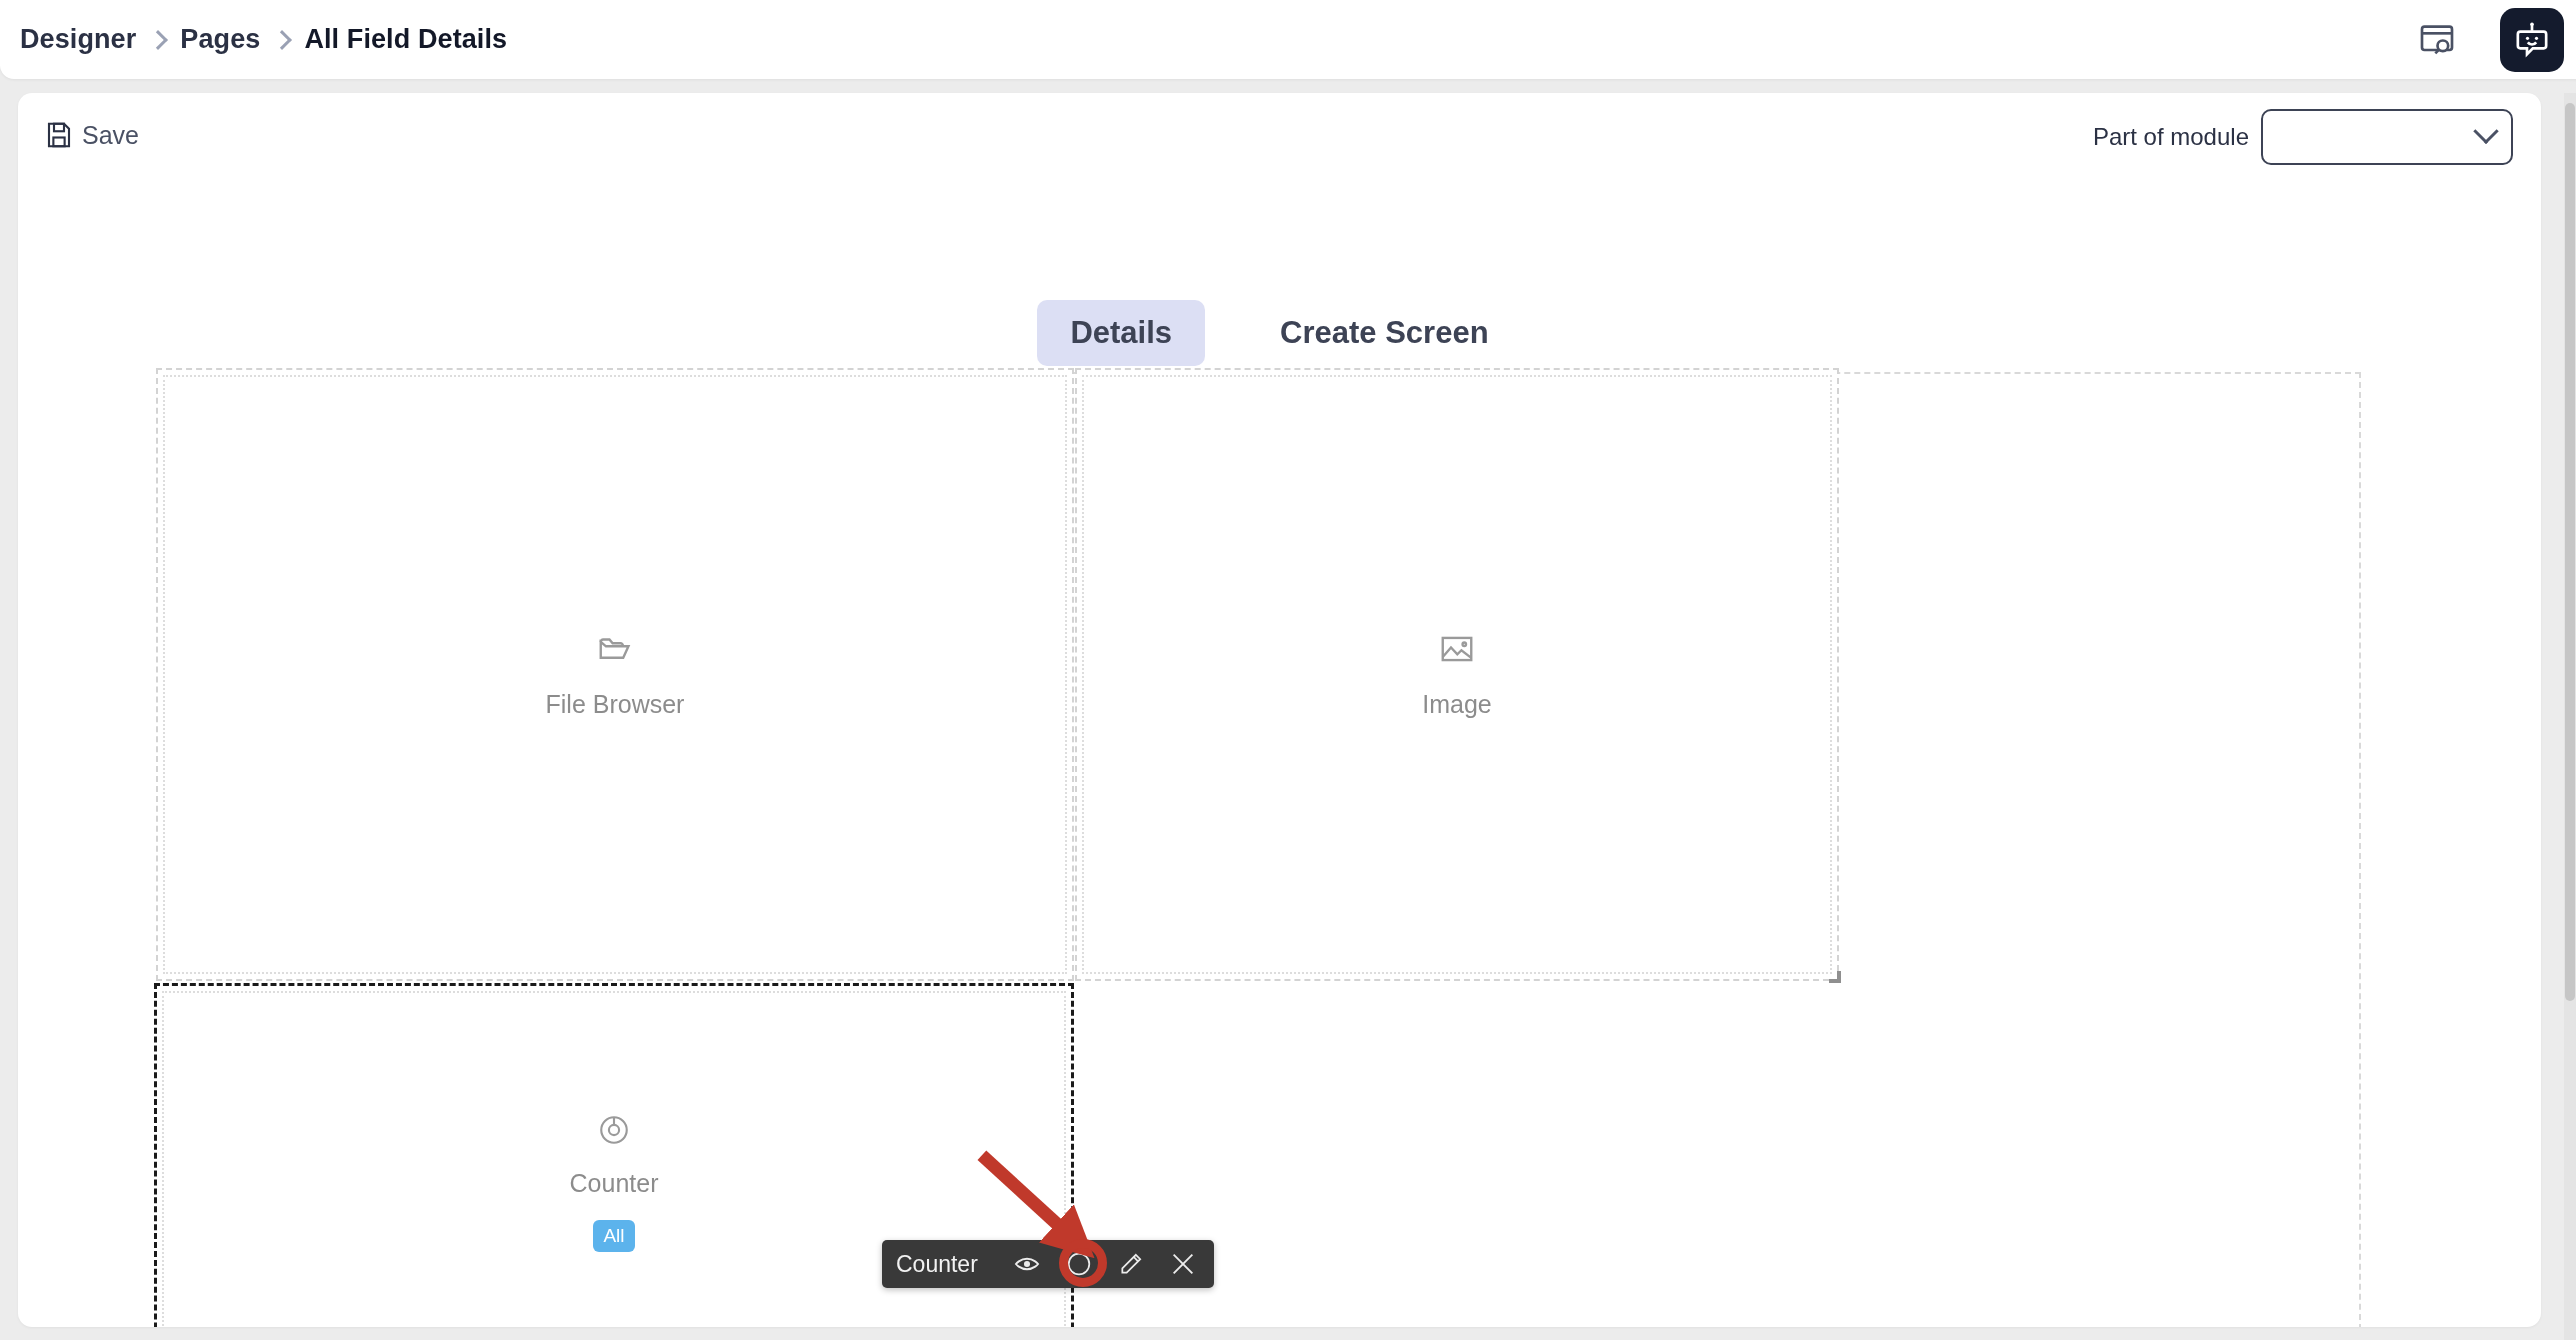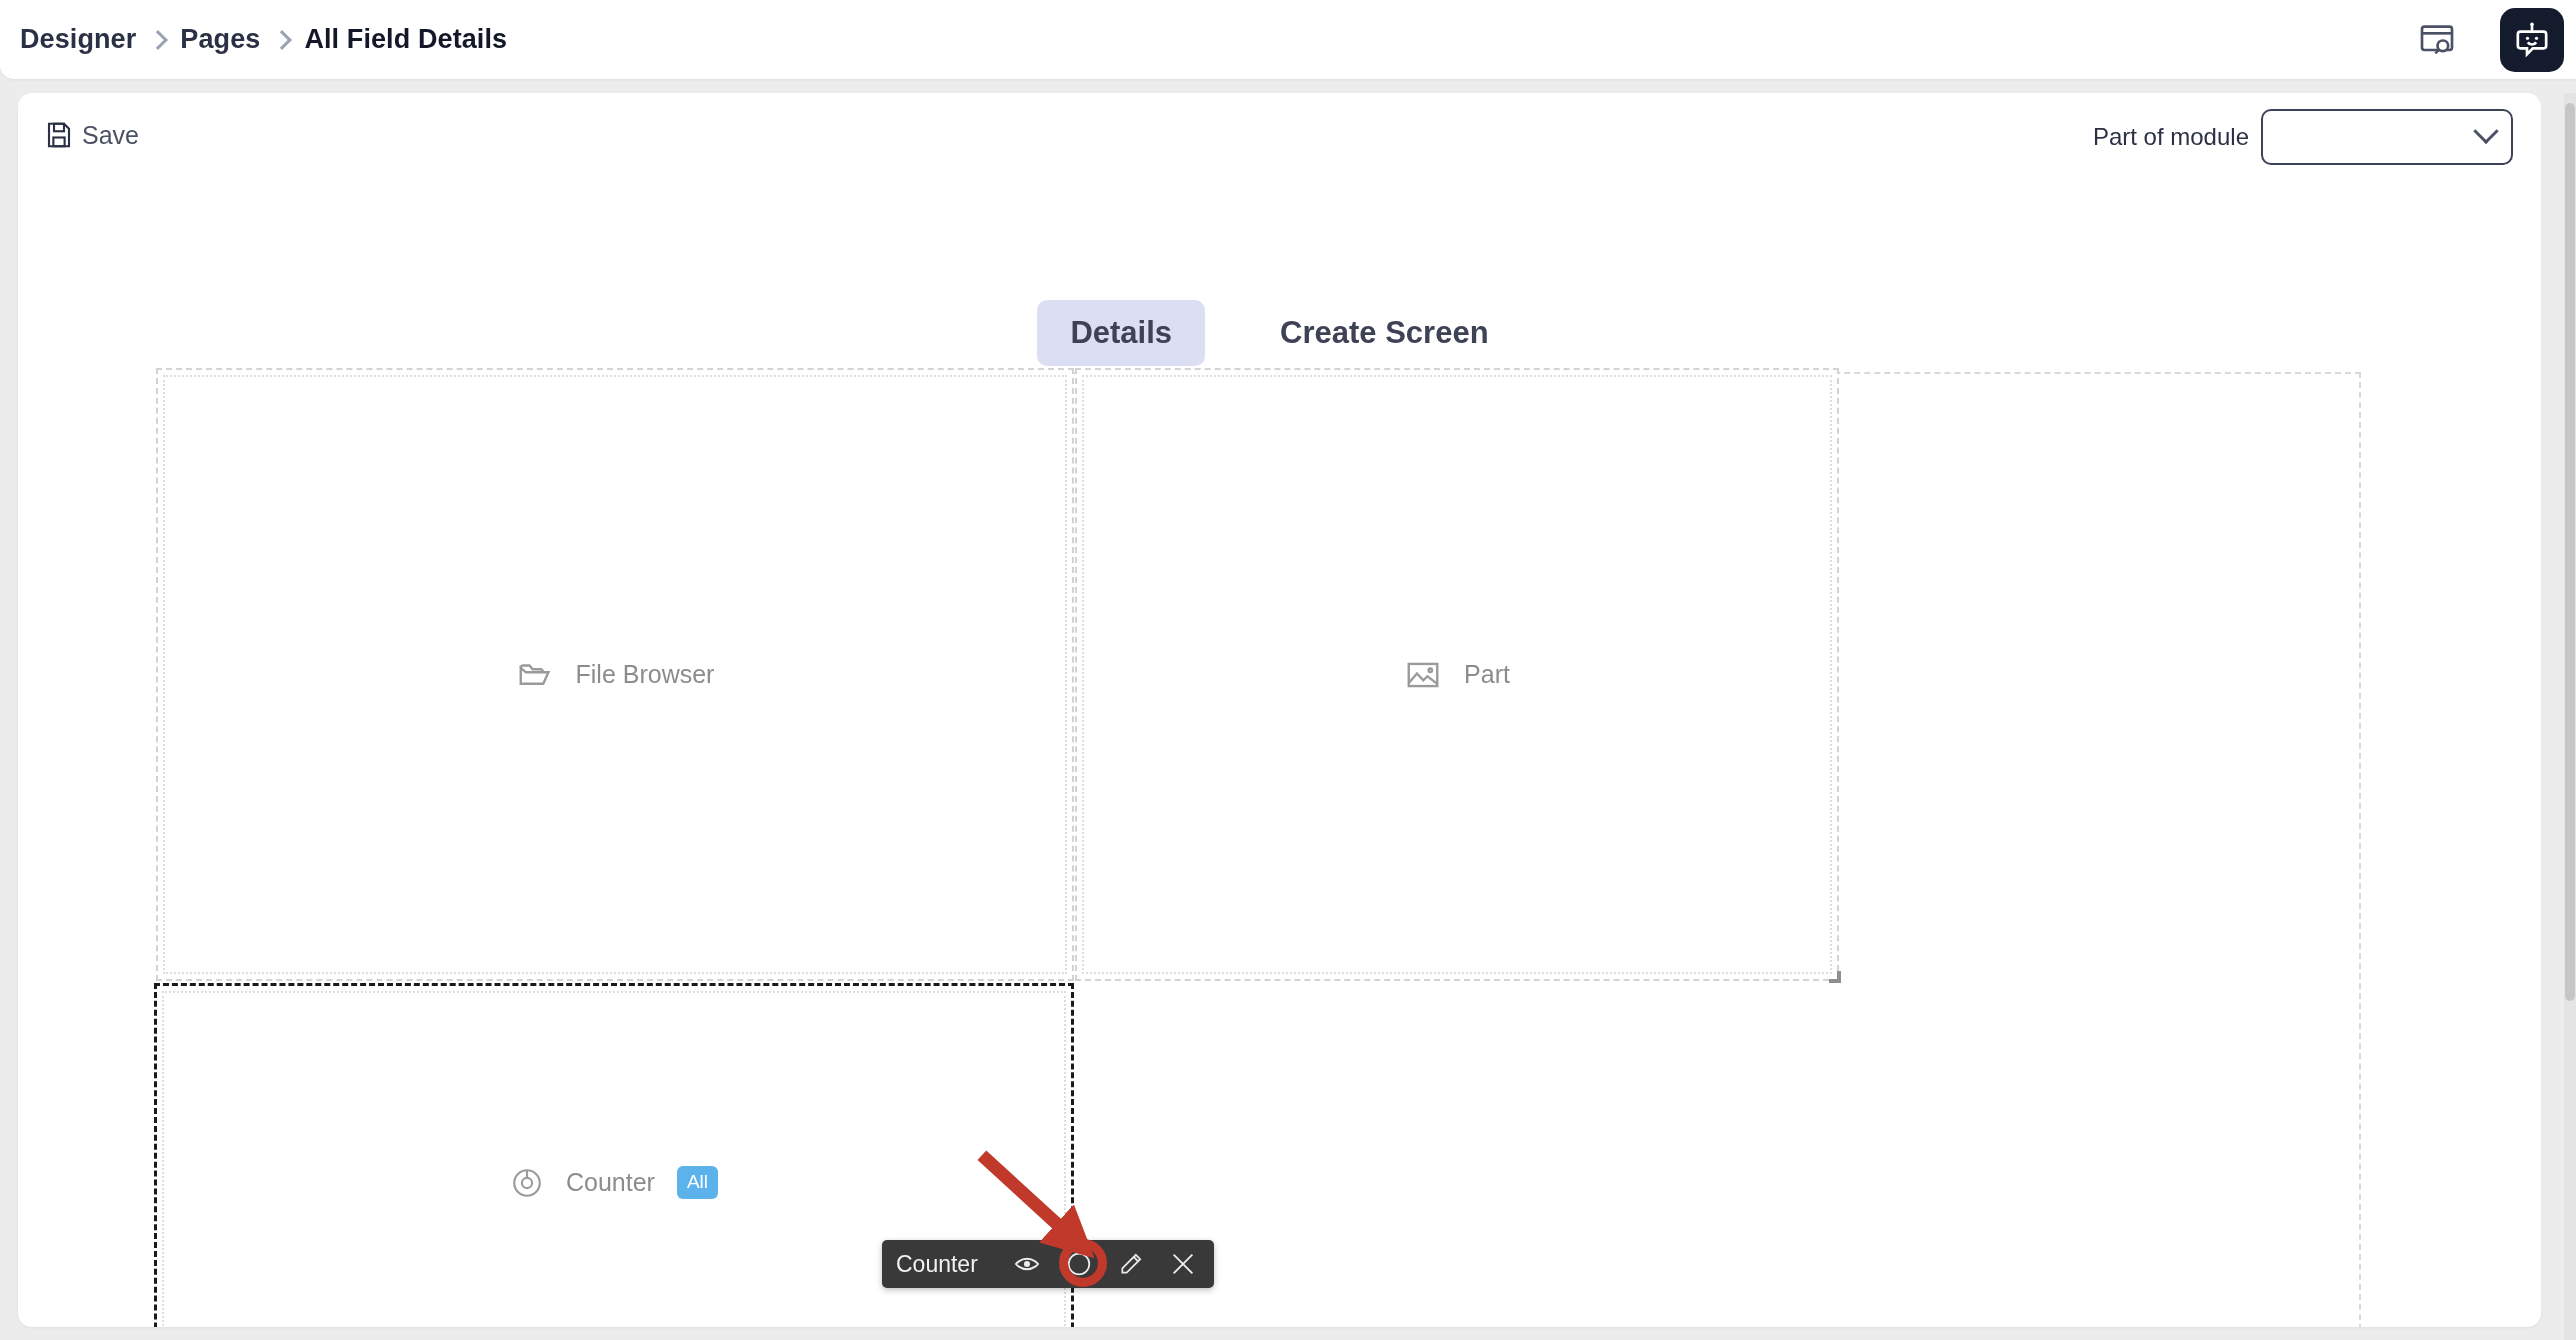--- a/index.html
+++ b/index.html
@@ -96,21 +96,21 @@
   }
   .cell {
     position: absolute;
     border: 2px dashed #d3d3d3;
     background: #fff;
   }
   .cell.selected { border: 3px dashed #1a1a1a; }
   .cell-inner {
     position: absolute; inset: 5px;
     border: 2px dotted #dddddd;
-    display: flex; 
+    display: flex; flex-direction: column;
     align-items: center; justify-content: center;
     gap: 22px;
   }
   .widget-icon { color: #9a9a9a; display: block; }
   .widget-label { font-size: 25px; color: #8c8c8c; }
   .badge-all {
     background: #5cb3ec; color: #fff;
     font-size: 19px; padding: 6px 10px; border-radius: 6px;
     line-height: 1.1;
   }
@@ -226,21 +226,21 @@
       </div>
     </div>
 
     <div class="cell" style="left:851px; top:-6px; width:764px; height:613px;">
       <div class="cell-inner">
         <svg class="widget-icon" width="38" height="38" viewBox="0 0 24 24" fill="none" stroke="#9a9a9a" stroke-width="1.5">
           <rect x="3" y="5" width="18" height="14"></rect>
           <circle cx="16.6" cy="9" r="1.1"></circle>
           <path d="M3 17l5.2-6 4 4.4 2.6-2.6L21 17.6"></path>
         </svg>
-        <span class="widget-label">Part</span>
+        <span class="widget-label">Image</span>
       </div>
       <div class="resize-handle"></div>
     </div>
 
     <div class="cell selected" style="left:-70px; top:609px; width:920px; height:399px;">
       <div class="cell-inner">
         <svg class="widget-icon" width="34" height="34" viewBox="0 0 24 24" fill="none" stroke="#9a9a9a" stroke-width="1.5">
           <circle cx="12" cy="12" r="9"></circle>
           <circle cx="12" cy="12" r="3.6"></circle>
           <line x1="12" y1="3" x2="12" y2="8.4"></line>

